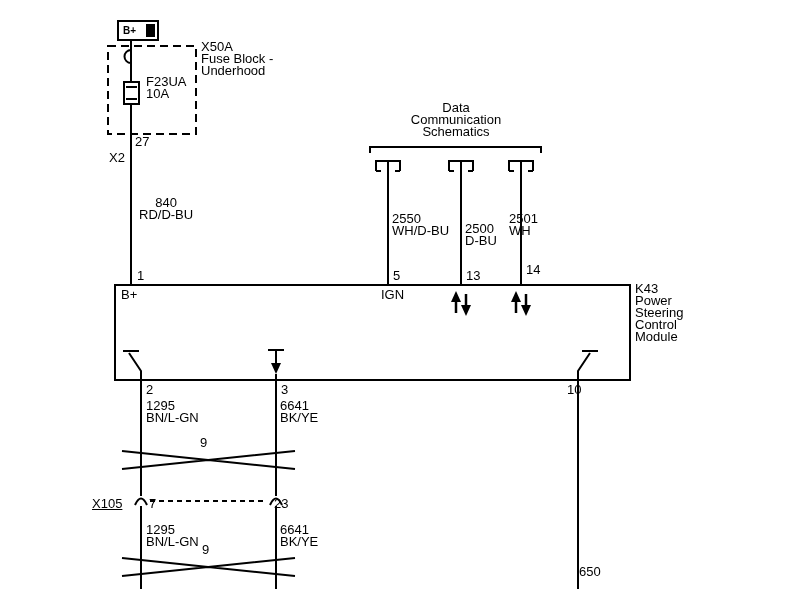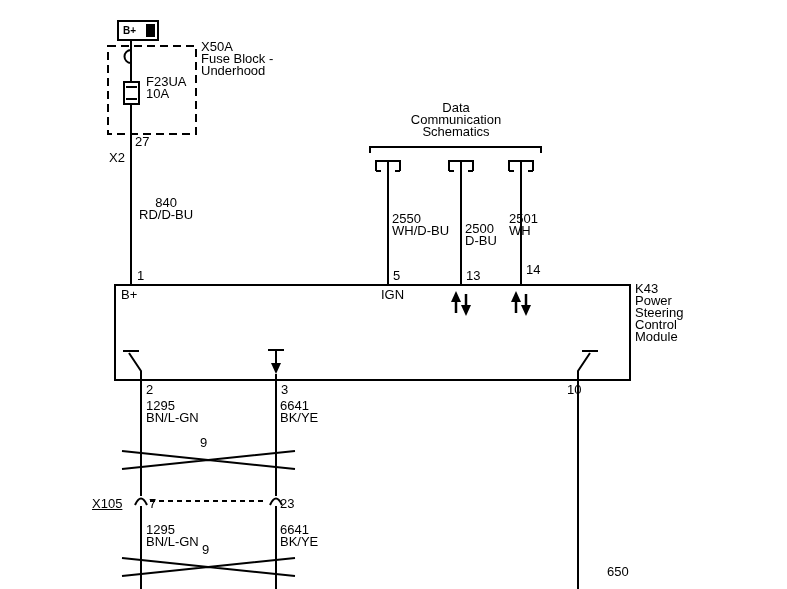--- a/index.html
+++ b/index.html
@@ -180,28 +180,28 @@
   </div>
   <div class="lbl" style="left:280px;top:400px;">
     <div>6641</div>
     <div>BK/YE</div>
   </div>
 
   <div class="lbl" style="left:200px;top:437px;">9</div>
 
   <div class="lbl" style="left:92px;top:498px;text-decoration:underline;">X105</div>
   <div class="lbl" style="left:149px;top:498px;">7</div>
-  <div class="lbl" style="left:280px;top:498px;">23</div>
+  <div class="lbl" style="left:274px;top:498px;">23</div>
 
   <div class="lbl" style="left:146px;top:524px;">
     <div>1295</div>
     <div>BN/L-GN</div>
   </div>
   <div class="lbl" style="left:280px;top:524px;">
     <div>6641</div>
     <div>BK/YE</div>
   </div>
 
   <div class="lbl" style="left:202px;top:544px;">9</div>
 
-  <div class="lbl" style="left:579px;top:566px;padding-left:28px;">650</div>
+  <div class="lbl" style="left:579px;top:566px;">650</div>
 
 </div>
 
 </body></html>

